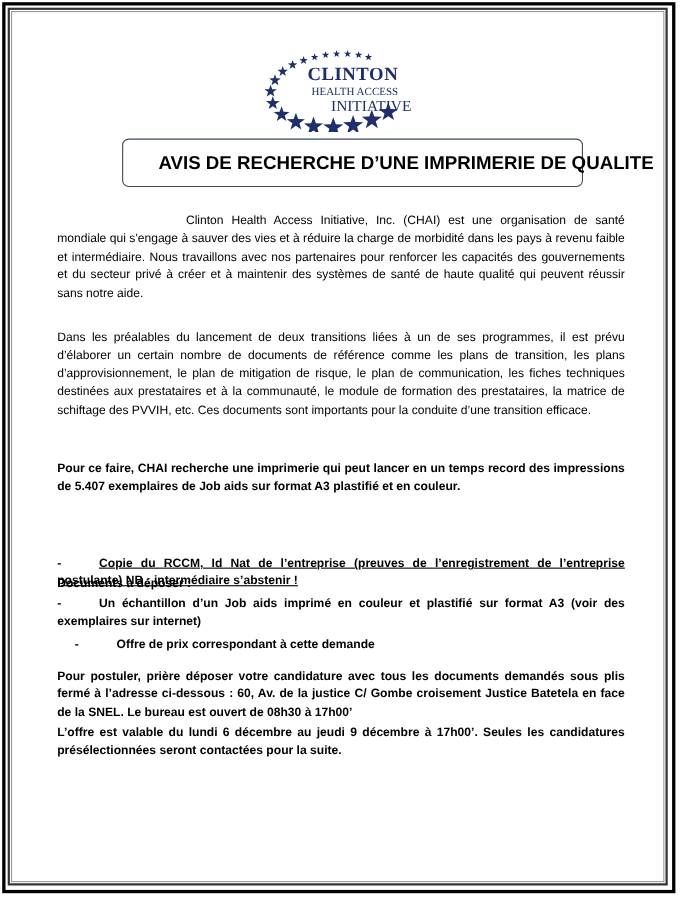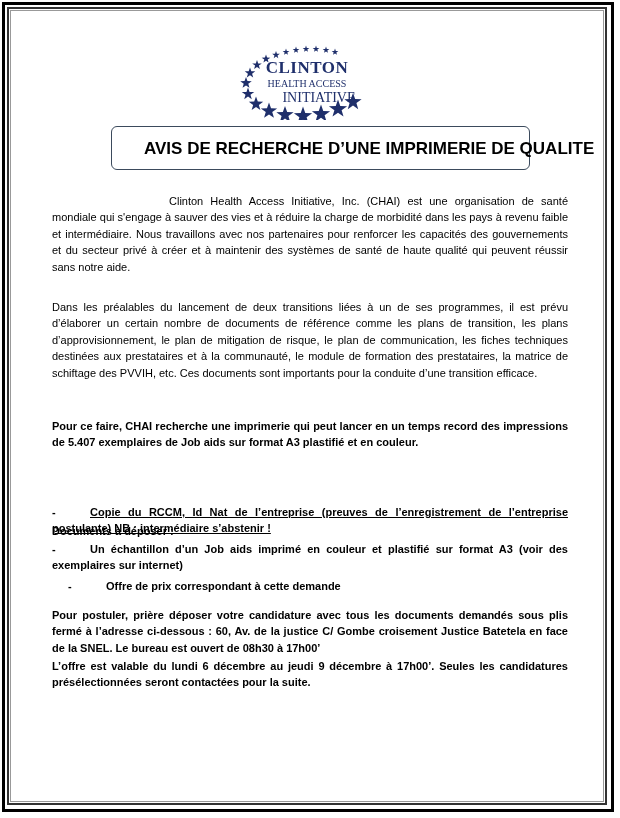--- a/index.html
+++ b/index.html
@@ -3,21 +3,21 @@
 <meta charset="utf-8">
 <style>
   html, body { margin: 0; padding: 0; background: #ffffff; }
   body { width: 620px; height: 818px; position: relative; overflow: hidden; font-family: "Liberation Sans", sans-serif; color: #000; }
   .frame-outer { position: absolute; left: 2px; top: 2px; width: 612px; height: 810px; border: 3px solid #000; box-sizing: border-box; }
   .frame-inner { position: absolute; left: 7px; top: 7px; width: 600px; height: 798px; border: 2px solid #333; box-sizing: border-box; }
   .frame-inner-hair { position: absolute; left: 10px; top: 10px; width: 594px; height: 792px; border: 1px solid #999; box-sizing: border-box; }
 
   .logo { position: absolute; left: 228px; top: 44px; width: 165px; height: 76px; }
   .logo svg { width: 100%; height: 100%; display: block; }
-  .logo-text { position: absolute; left: 0; width: 100%; text-align: center; font-family: "Liberation Serif", serif; color: #1f2f6b; }
+  .logo-text { position: absolute; left: 0; width: 100%; text-align: right; font-family: "Liberation Serif", serif; color: #1f2f6b; }
   .logo-t1 { top: 14px; font-size: 17px; font-weight: bold; letter-spacing: 0.5px; left: 24px; width: 110px; }
   .logo-t2 { top: 34px; font-size: 10px; left: 24px; width: 110px; }
   .logo-t3 { top: 46px; font-size: 14px; left: 36px; width: 110px; }
 
   .title-box { position: absolute; left: 111px; top: 126px; width: 419px; height: 44px; border: 1.5px solid #3b4a5c; border-radius: 6px; box-sizing: border-box; }
   .title-text { position: absolute; left: 32px; top: 12px; font-size: 17px; font-weight: bold; white-space: nowrap; }
 
   .body-text { position: absolute; left: 52px; width: 516px; font-size: 11px; line-height: 16.4px; text-align: justify; }
   .indent-first { text-indent: 117px; }
   .bold { font-weight: bold; }

